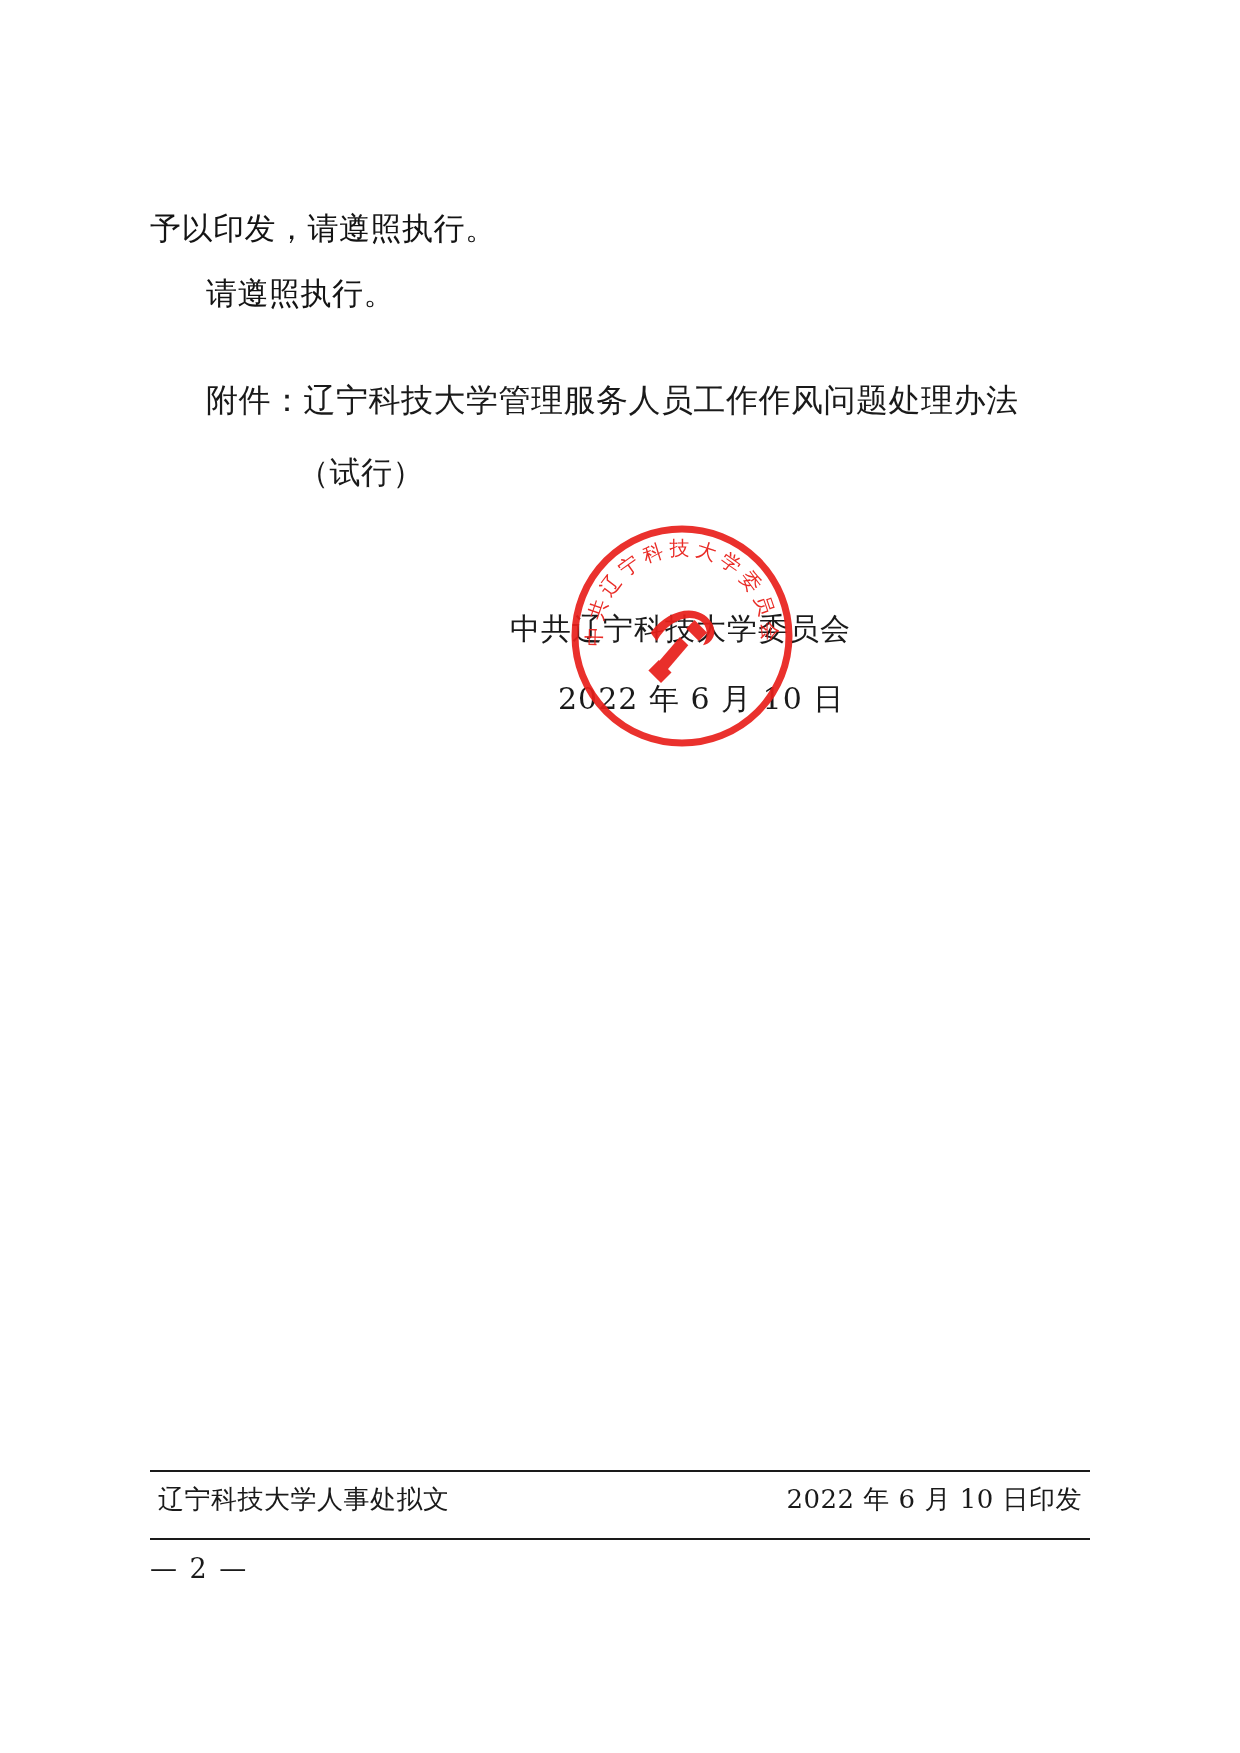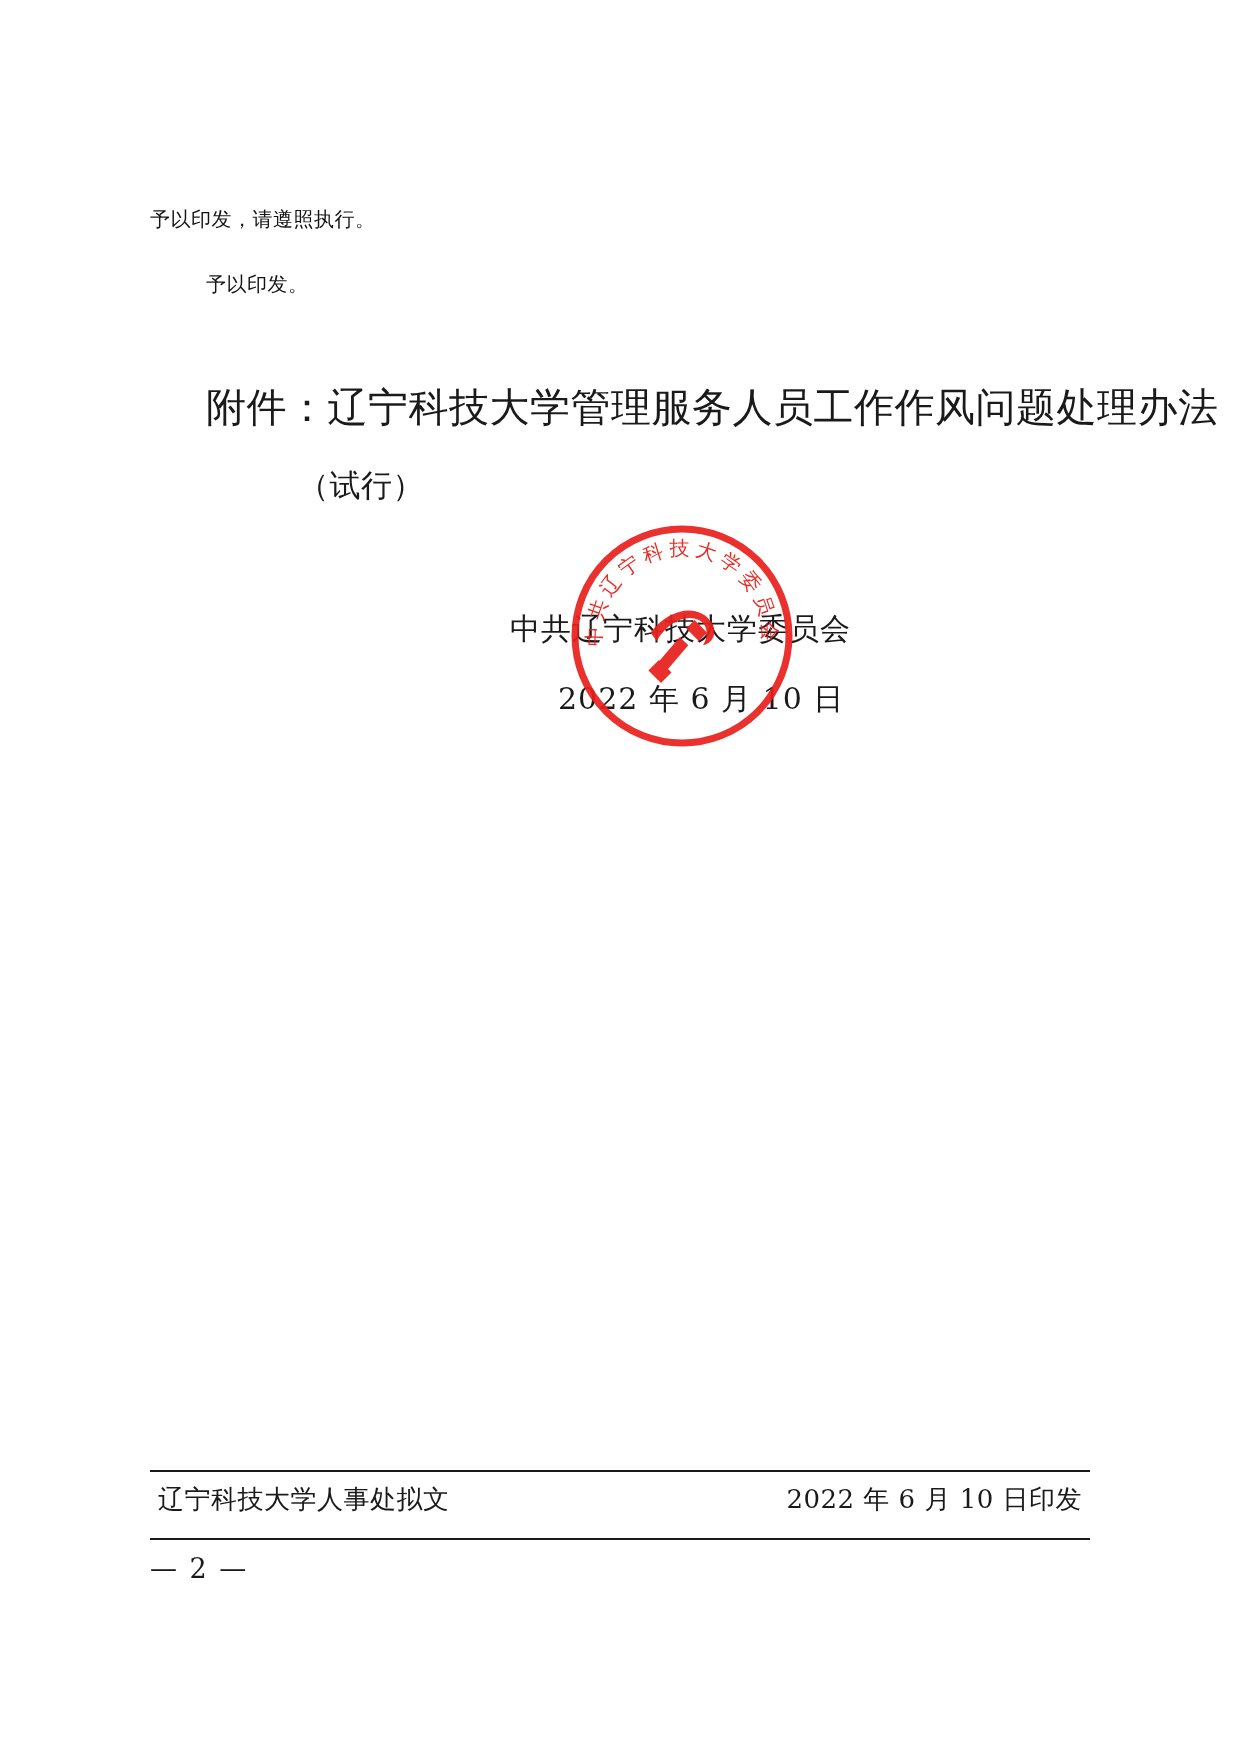--- a/index.html
+++ b/index.html
@@ -19,21 +19,21 @@
     background: #ffffff;
     overflow: hidden;
   }
   .content {
     position: absolute;
     left: 150px;
     top: 0;
     width: 940px;
   }
   .para {
-    font-size: 20px;
+    font-size: 31px;
     line-height: 1.62;
     letter-spacing: 0.5px;
     color: #141414;
     white-space: nowrap;
   }
   .p-lead {
     position: absolute;
     left: 0;
     top: 203px;
   }
@@ -42,21 +42,21 @@
     left: 56px;
     top: 268px;
   }
   .attach-block {
     position: absolute;
     left: 56px;
     top: 375px;
     width: 880px;
   }
   .attach-line1 {
-    font-size: 40px;
+    font-size: 32px;
     line-height: 1.62;
     letter-spacing: 0.5px;
     white-space: nowrap;
   }
   .attach-line2 {
     font-size: 31px;
     line-height: 1.62;
     letter-spacing: 0.5px;
     margin-top: 20px;
     margin-left: 92px;
@@ -133,21 +133,21 @@
 </style>
 </head>
 <body>
 
 <div class="page">
 
   <div class="content">
 
     <div class="para p-lead">予以印发，请遵照执行。</div>
 
-    <div class="para p-notice">予以印发。</div>
+    <div class="para p-notice">请遵照执行。</div>
 
     <div class="attach-block">
       <div class="attach-line1">附件：辽宁科技大学管理服务人员工作作风问题处理办法</div>
       <div class="attach-line2">（试行）</div>
     </div>
 
   </div>
 
   <div class="signature">
     <div class="sig-org">中共辽宁科技大学委员会</div>

